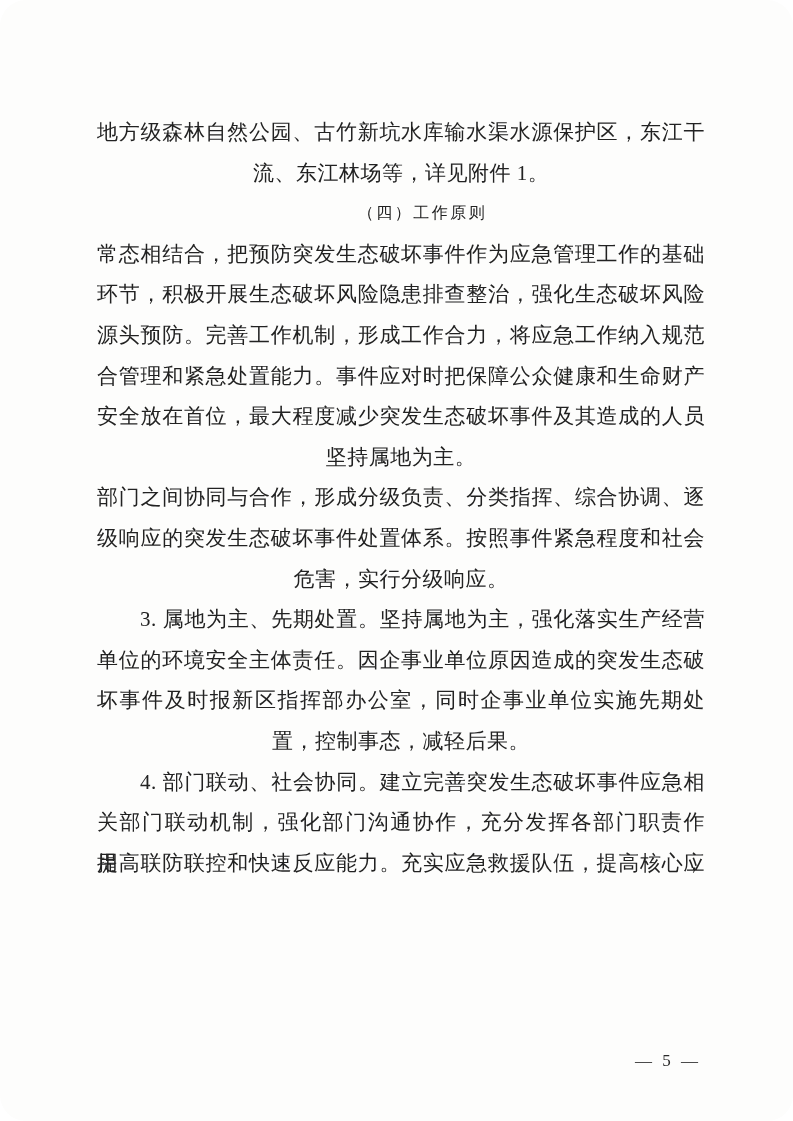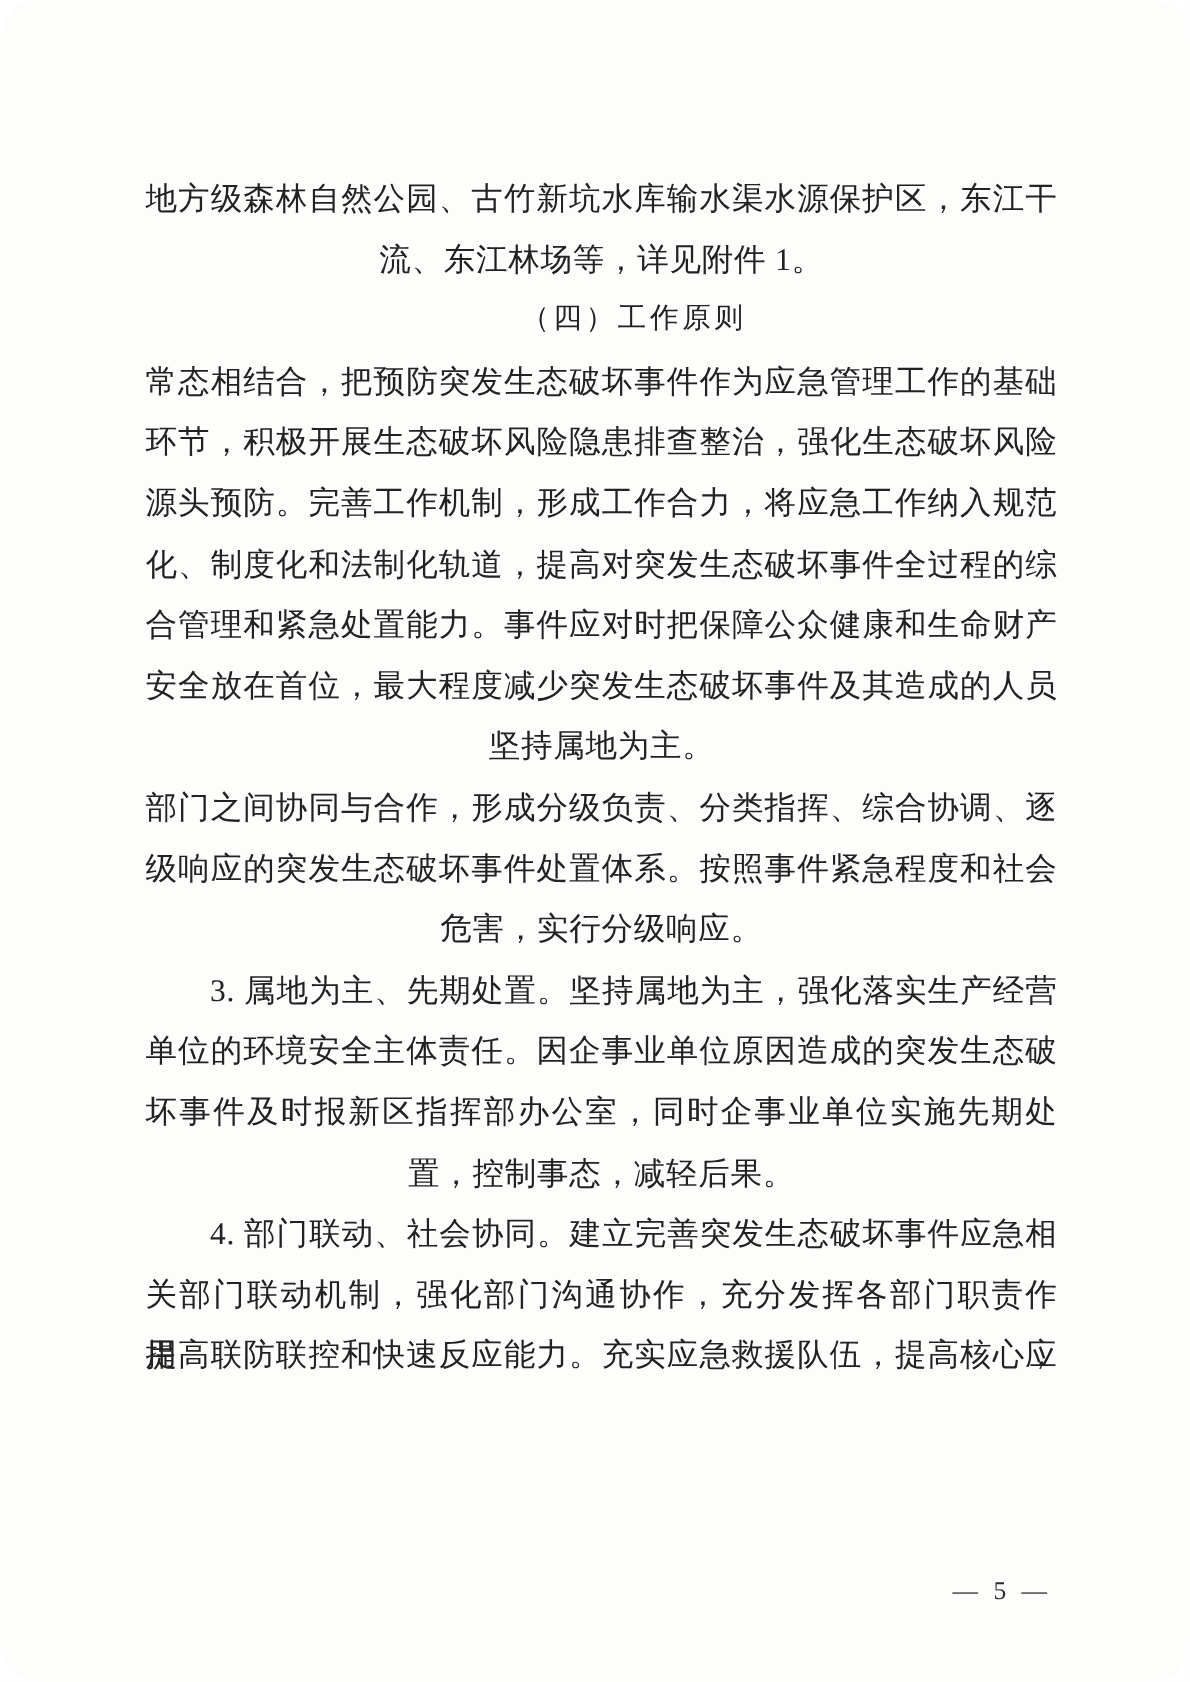--- a/index.html
+++ b/index.html
@@ -39,21 +39,21 @@
     white-space: normal;
   }
   .line.fill {
     text-align: justify;
     text-align-last: justify;
   }
   .line.indent {
     text-indent: 43px;
   }
   .line.heading {
-    font-size: 19px;
+    font-size: 16px;
     letter-spacing: 2.5px;
     font-family: "Liberation Serif", "DejaVu Serif", serif;
   }
   .page-number {
     position: absolute;
     left: 598px;
     top: 1046px;
     width: 140px;
     text-align: center;
     color: #2a2a2a;
@@ -67,21 +67,20 @@
 
 <div class="page">
 
   <div class="textblock">
     <div class="line fill">地方级森林自然公园、古竹新坑水库输水渠水源保护区，东江干</div>
     <div class="line">流、东江林场等，详见附件 1。</div>
     <div class="line indent heading">（四）工作原则</div>
     <div class="line fill">常态相结合，把预防突发生态破坏事件作为应急管理工作的基础</div>
     <div class="line fill">环节，积极开展生态破坏风险隐患排查整治，强化生态破坏风险</div>
     <div class="line fill">源头预防。完善工作机制，形成工作合力，将应急工作纳入规范</div>
-    <div class="line fill">化、制度化和法制化轨道，提高对突发生态破坏事件全过程的综</div>
     <div class="line fill">合管理和紧急处置能力。事件应对时把保障公众健康和生命财产</div>
     <div class="line fill">安全放在首位，最大程度减少突发生态破坏事件及其造成的人员</div>
     <div class="line">坚持属地为主。</div>
     <div class="line fill">部门之间协同与合作，形成分级负责、分类指挥、综合协调、逐</div>
     <div class="line fill">级响应的突发生态破坏事件处置体系。按照事件紧急程度和社会</div>
     <div class="line">危害，实行分级响应。</div>
     <div class="line fill indent">3. 属地为主、先期处置。坚持属地为主，强化落实生产经营</div>
     <div class="line fill">单位的环境安全主体责任。因企事业单位原因造成的突发生态破</div>
     <div class="line fill">坏事件及时报新区指挥部办公室，同时企事业单位实施先期处</div>
     <div class="line">置，控制事态，减轻后果。</div>

